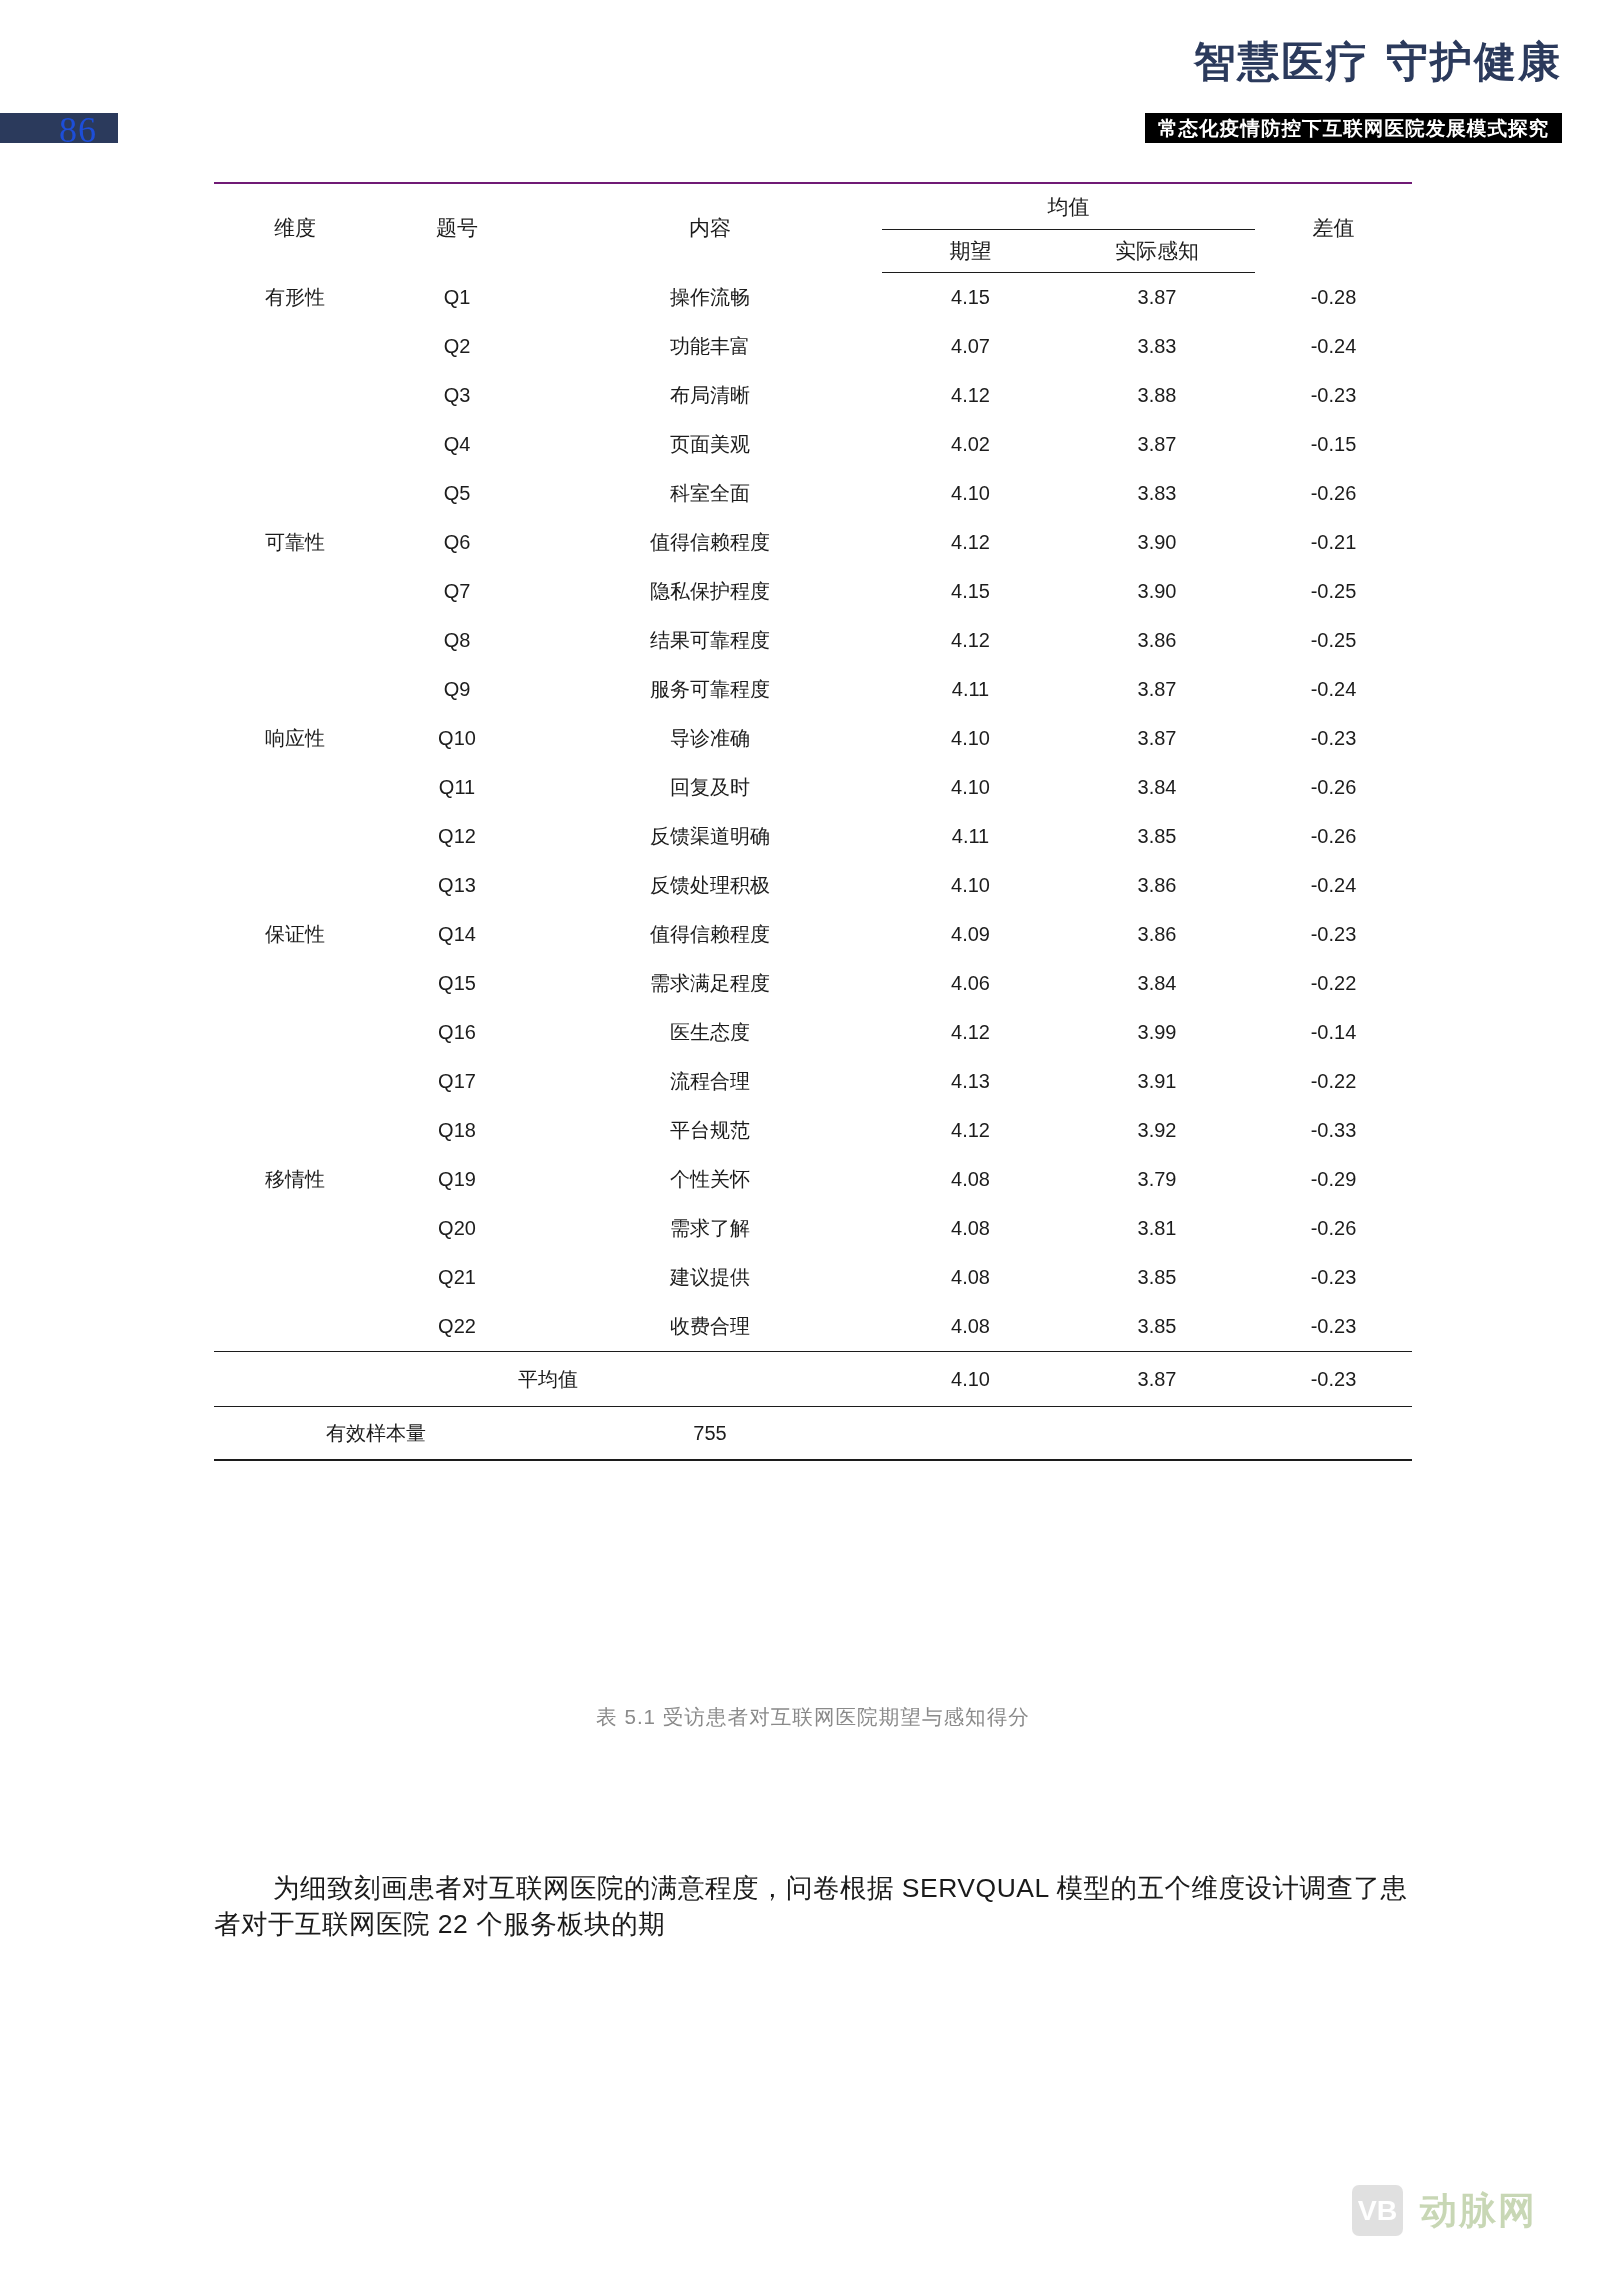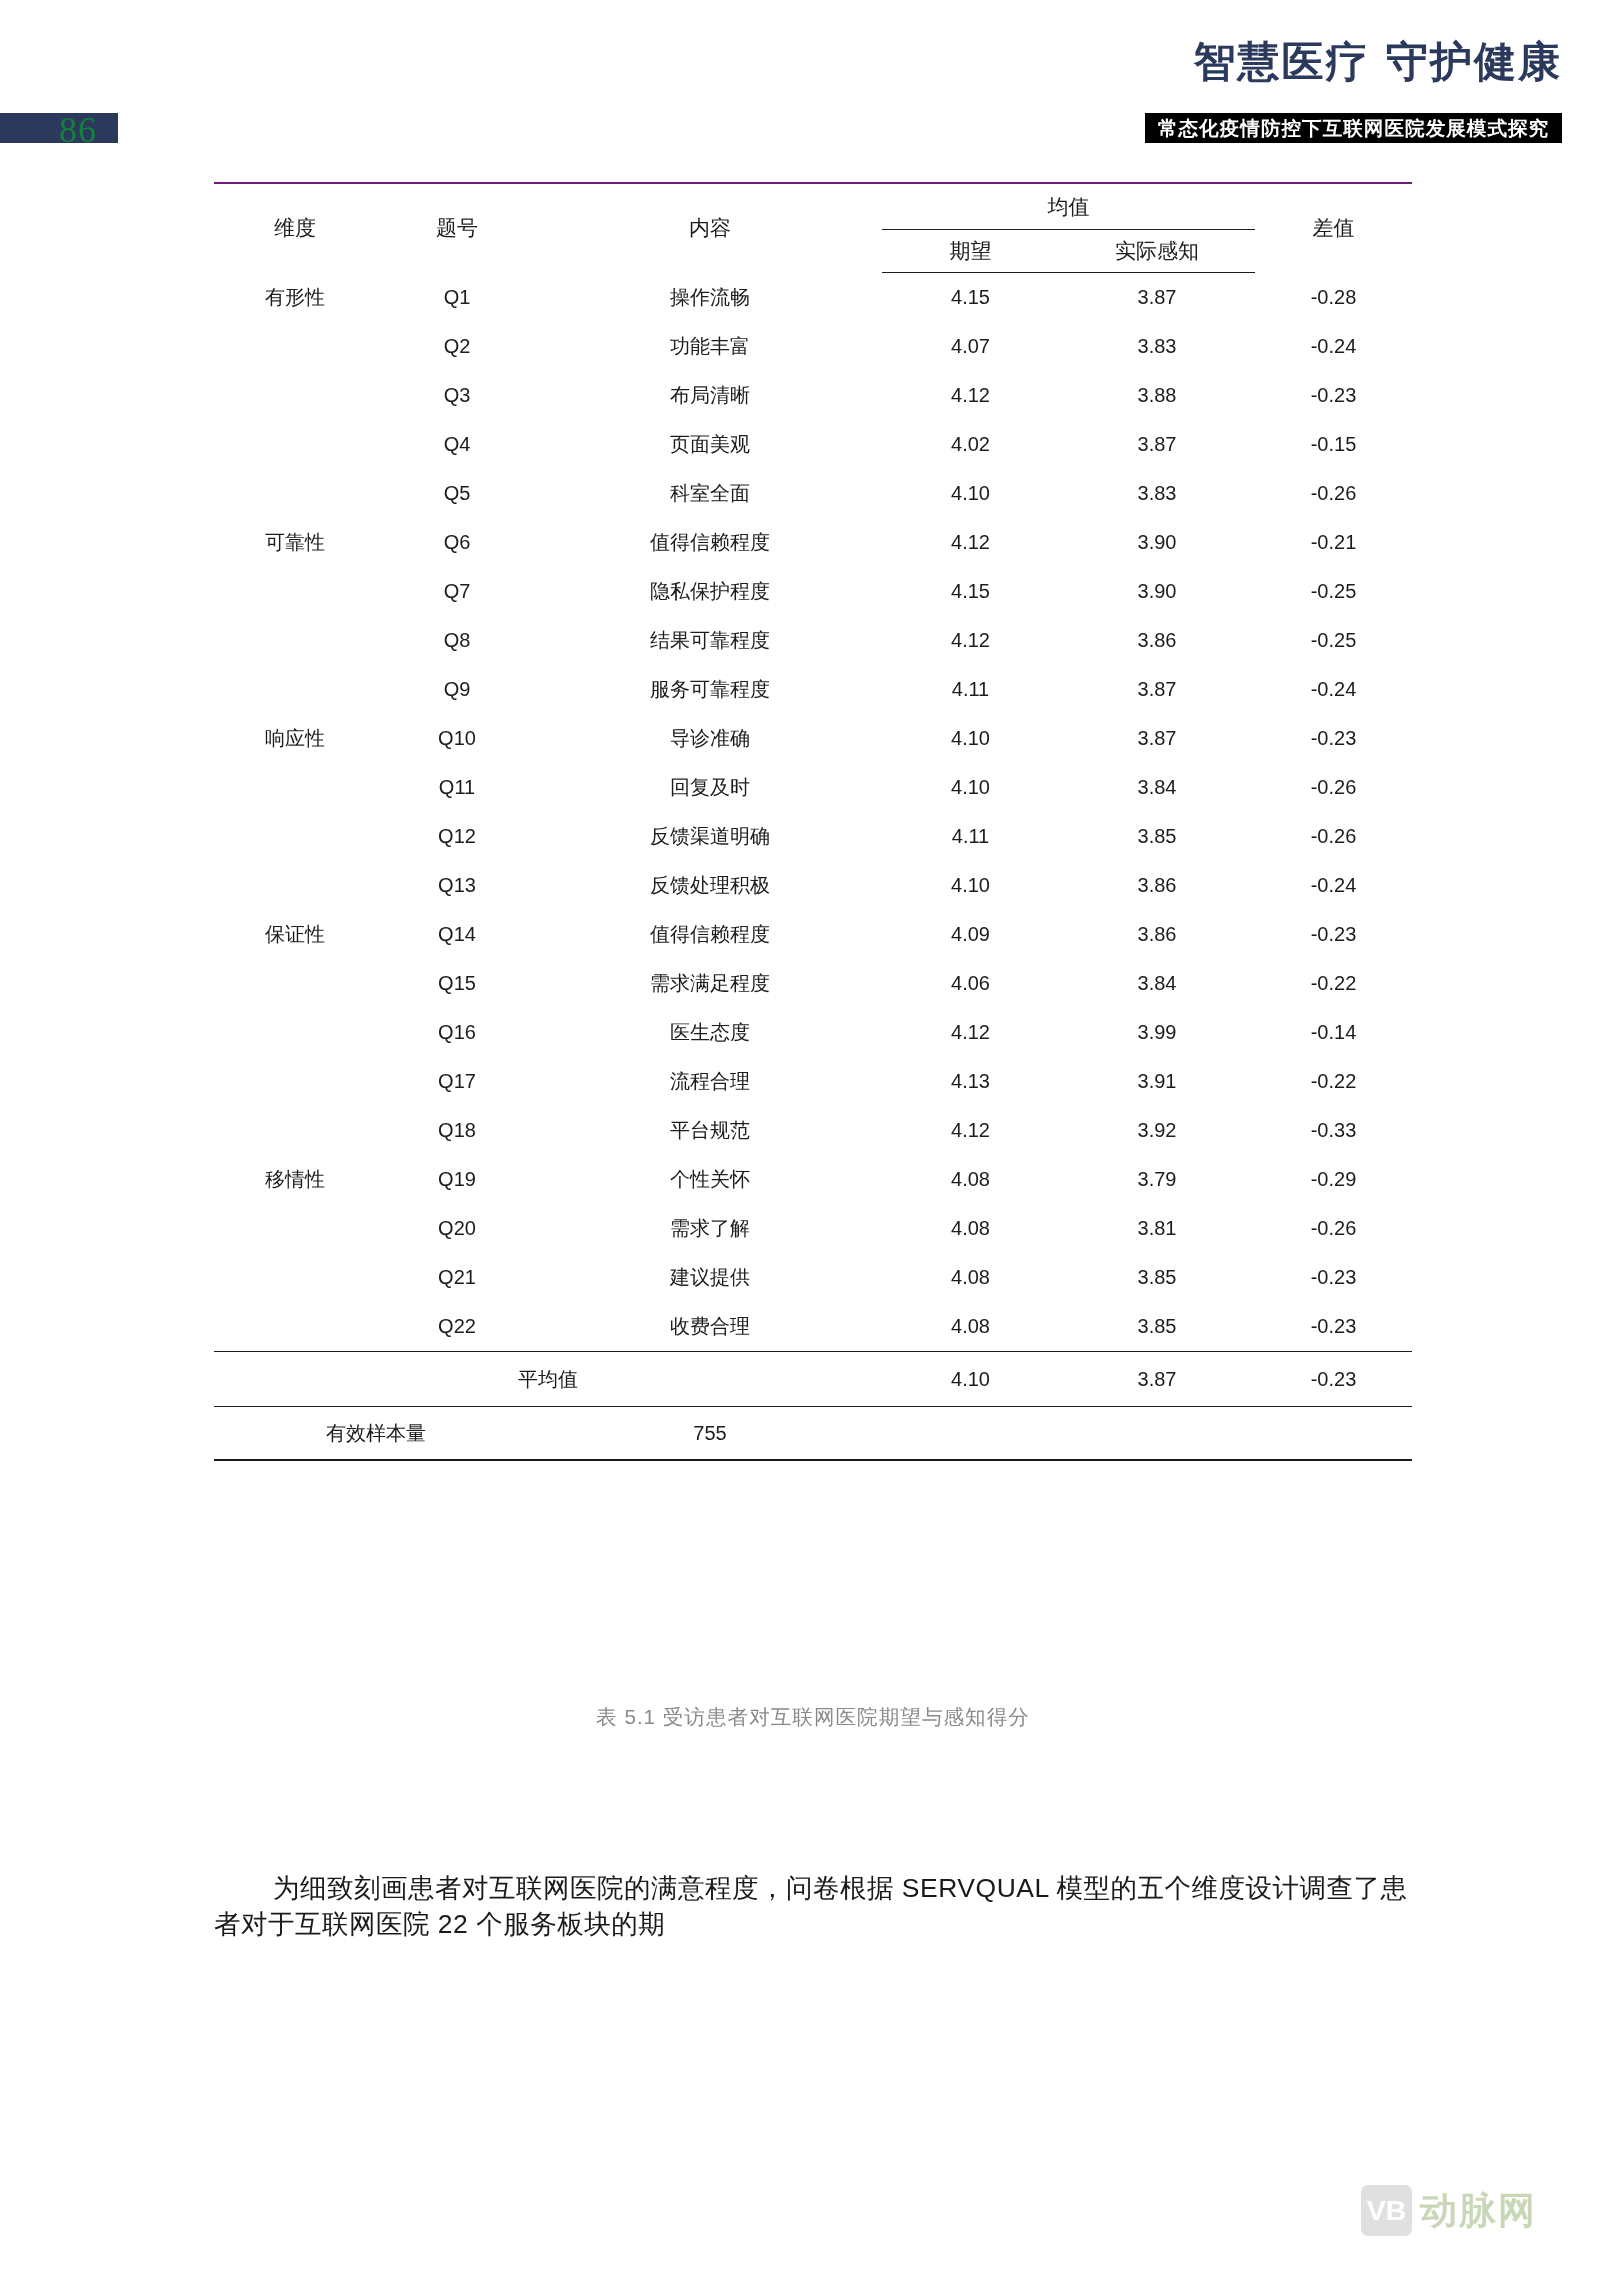--- a/index.html
+++ b/index.html
@@ -30,21 +30,21 @@
     top: 113px;
     width: 118px;
     height: 30px;
     background: #2b3a5c;
   }
   .page-number {
     position: absolute;
     left: 59px;
     top: 109px;
     font-size: 36px;
-    color: #15803d;
+    color: #1d4ed8;
     font-family: "Liberation Serif", serif;
     letter-spacing: 1px;
   }
   .header-title {
     position: absolute;
     right: 61px;
     top: 34px;
     font-size: 42px;
     font-weight: bold;
     color: #2b3a5c;
@@ -156,21 +156,21 @@
     text-indent: 59px;
   }
 
   
   .watermark {
     position: absolute;
     right: 86px;
     bottom: 59px;
     display: flex;
     align-items: center;
-    gap: 8px;
+    gap: 17px;
     opacity: 0.30;
   }
   .wm-logo {
     width: 51px;
     height: 51px;
     background: #9b9b9b;
     border-radius: 6.9px;
     color: #ffffff;
     font-size: 28.5px;
     font-weight: bold;

